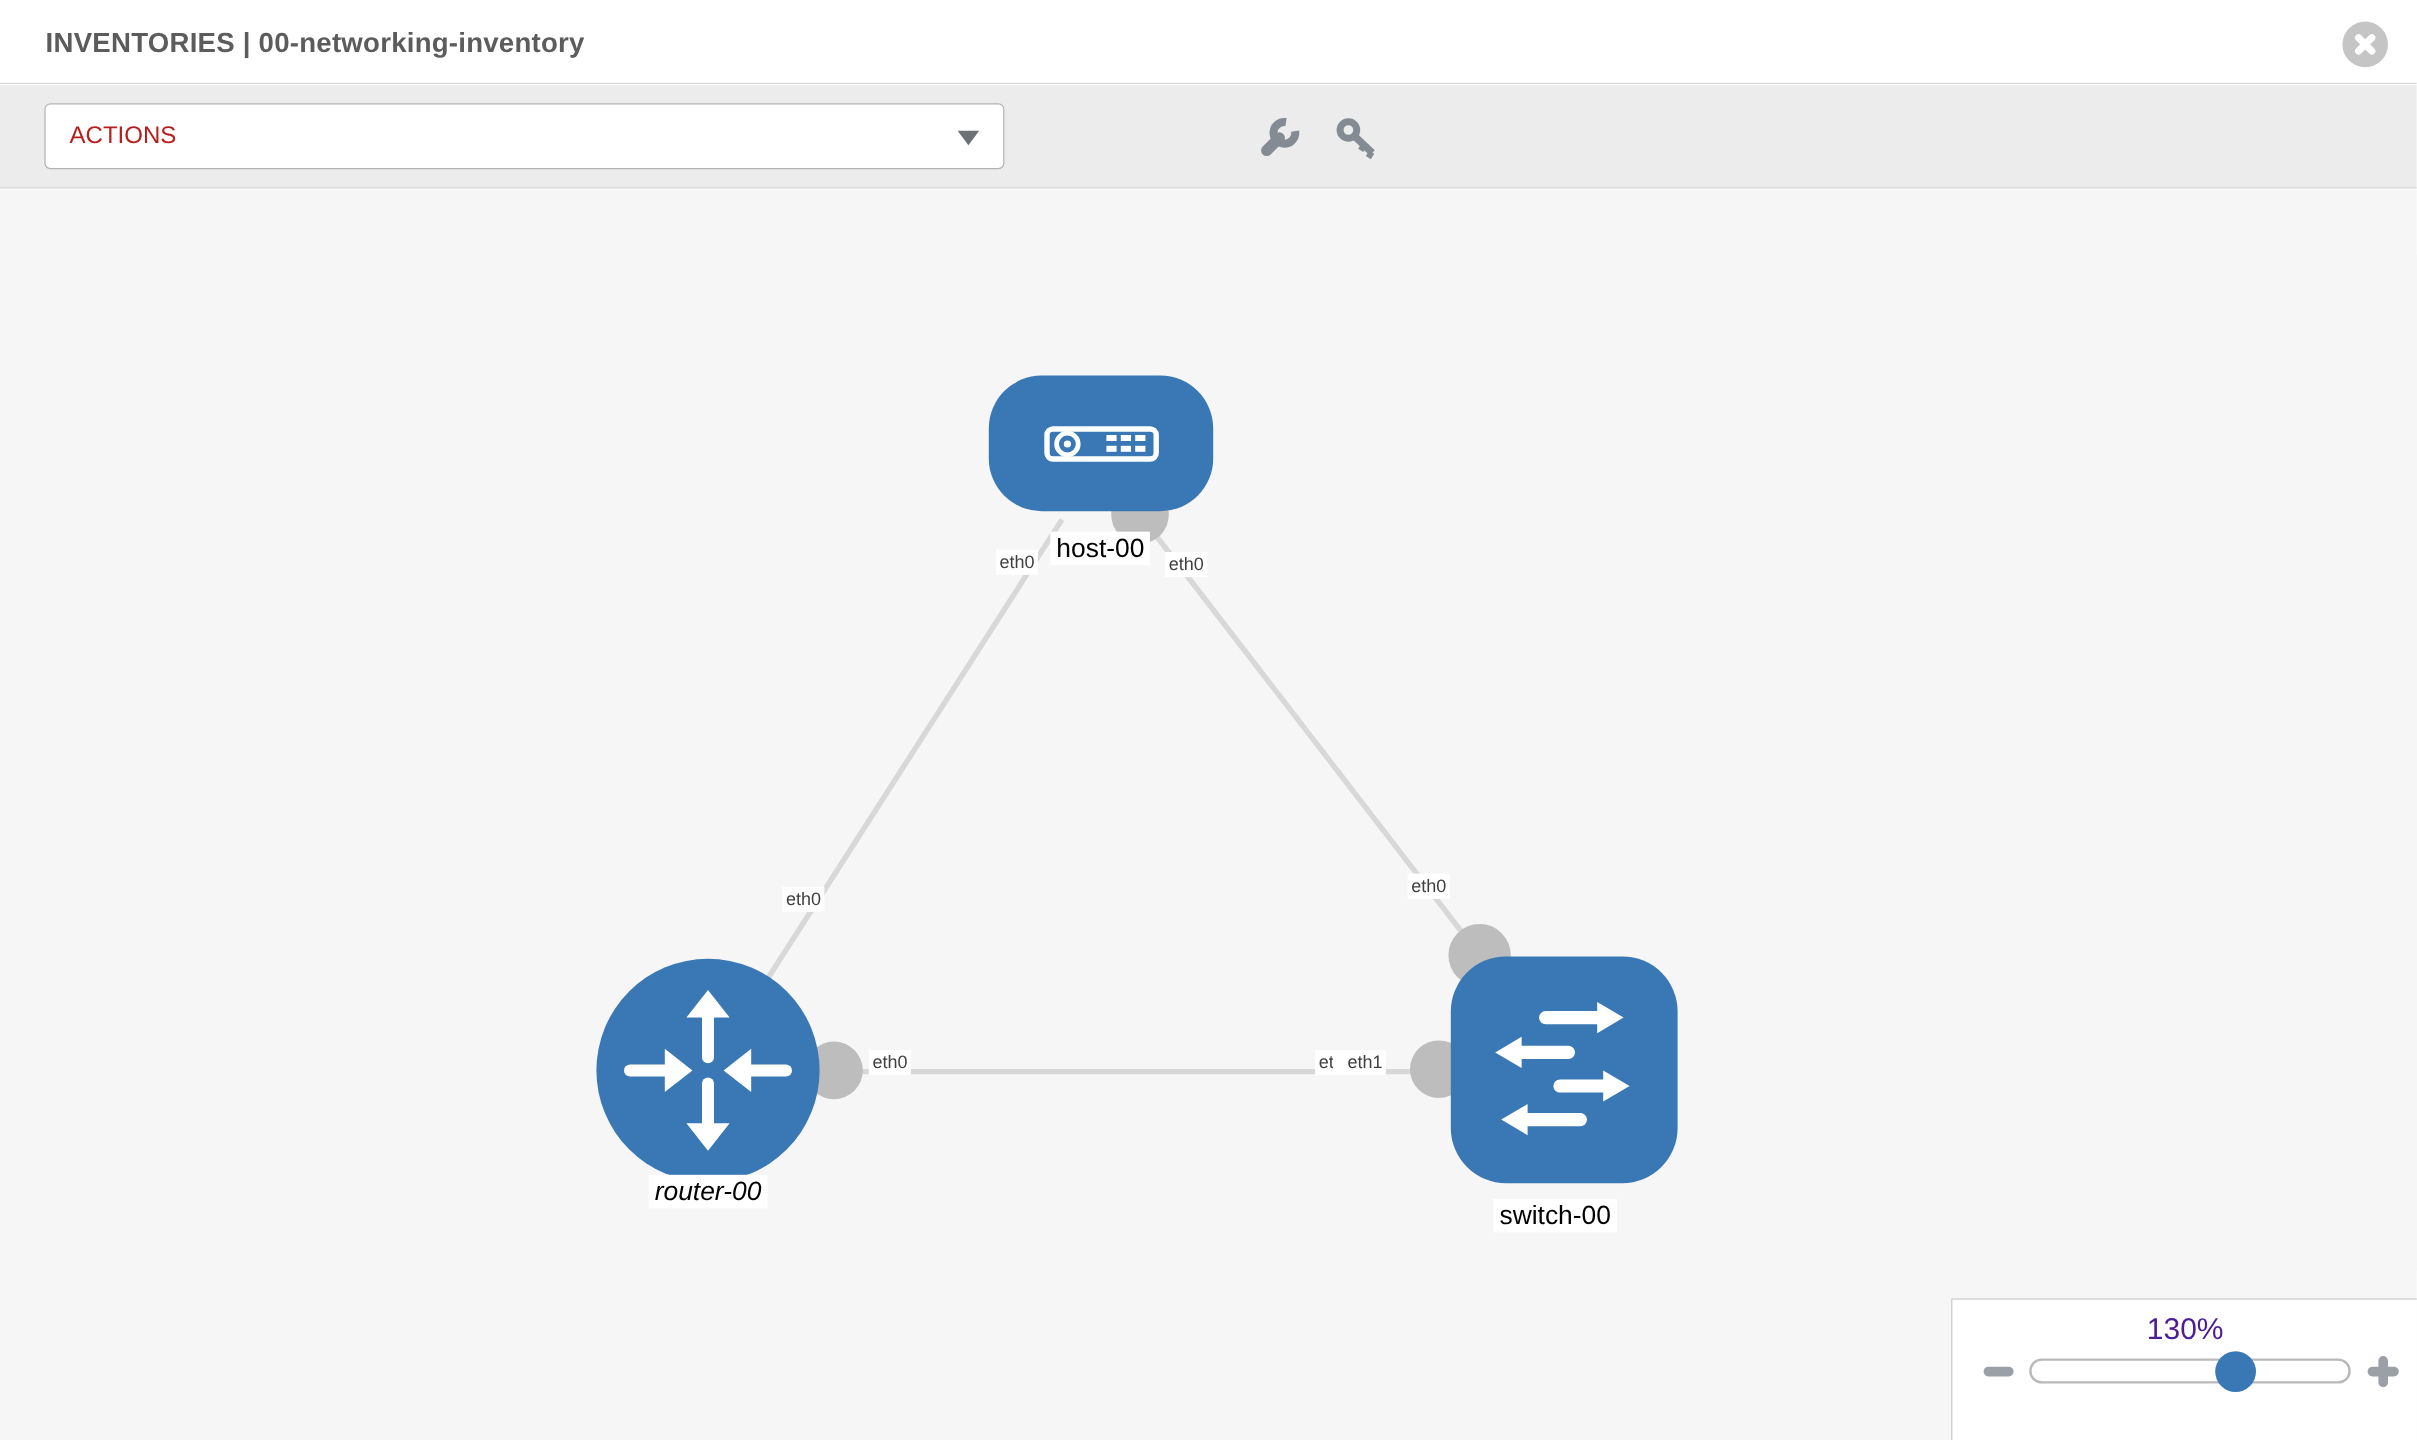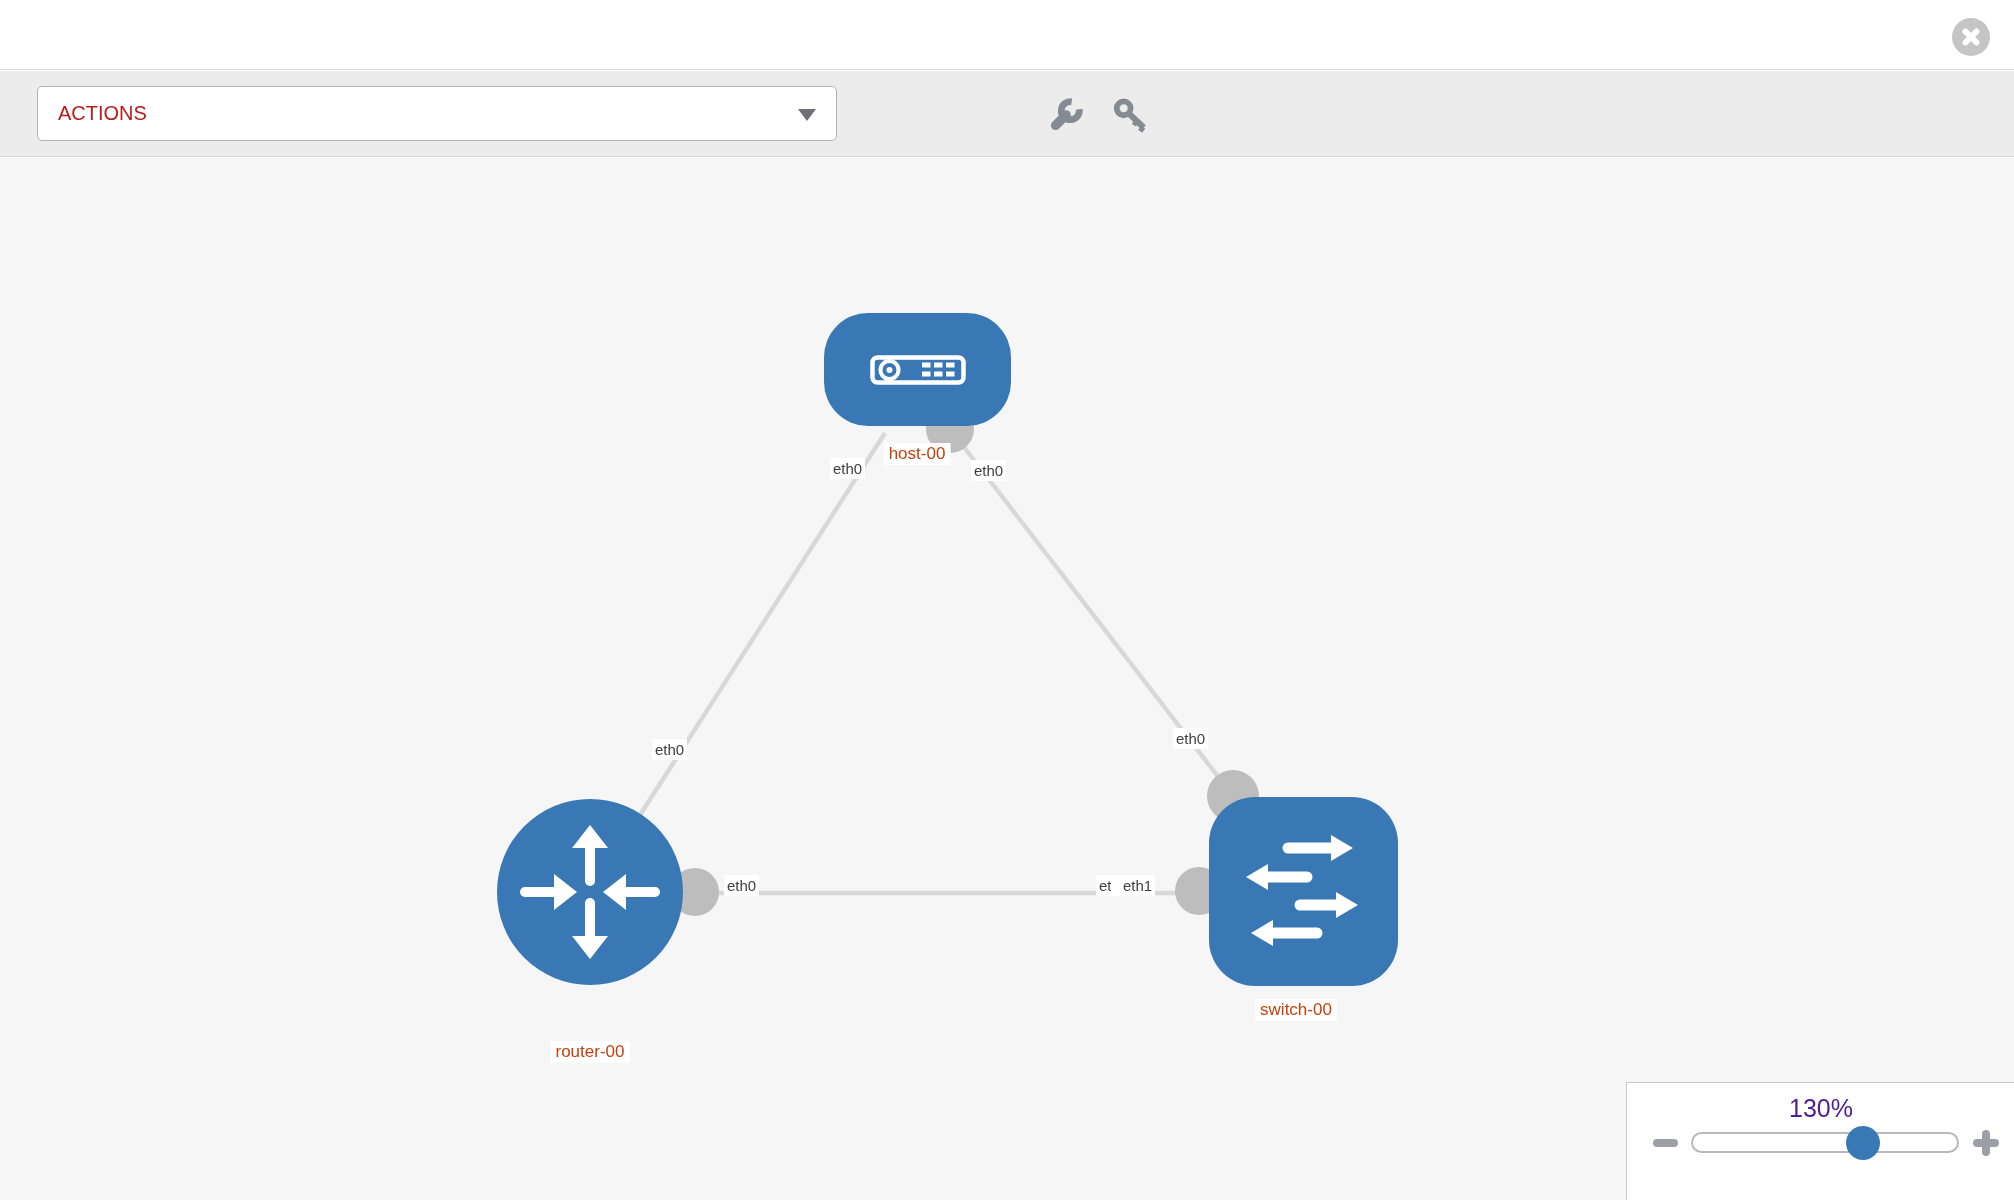--- a/index.html
+++ b/index.html
@@ -30,22 +30,22 @@
 
   
   .canvas { position:absolute; left:0; top:158px; width:2014px; height:1042px; background:#f6f6f6; }
   .topo { position:absolute; left:0; top:0; }
 
   .node { position:absolute; background:#3978b5; display:flex; align-items:center; justify-content:center; cursor:pointer; z-index:3; }
   .node-host   { left:824px;  top:155px; width:187px; height:113px; border-radius:44px; }
   .node-router { left:497px;  top:641px; width:186px; height:186px; border-radius:50%; }
   .node-switch { left:1209px; top:639px; width:189px; height:189px; border-radius:46px; }
 
-  .nlabel { position:absolute; transform:translateX(-50%); background:#fff; color:#c2410c;
-            font-size:17px; padding:1px 5px; white-space:nowrap; z-index:7; }
+  .nlabel { position:absolute; transform:translateX(-50%); background:#fff; color:#000000;
+            font-size:22px; padding:1px 5px; white-space:nowrap; z-index:7; }
   .ilabel { position:absolute; background:#fff; color:#3f3f3f; font-size:15px;
             padding:2px 3px; line-height:1.15; white-space:nowrap; z-index:5; }
   .ilabel.over { z-index:6; padding-left:12px; }
 
   
   .zoom-panel { position:absolute; left:1626px; top:924px; width:390px; height:122px; background:#fff;
                 border:1px solid #c9c9c9; z-index:10; }
   .zoom-level { position:absolute; left:0; top:11px; width:388px; text-align:center;
                 font-size:25px; color:#4c1d95; }
   .zoom-minus { position:absolute; left:26px; top:56px; width:25px; height:8px; border-radius:4px;
@@ -57,20 +57,21 @@
   .zoom-plus  { position:absolute; left:346px; top:47px; width:26px; height:26px; cursor:pointer; }
   .zoom-plus .h { position:absolute; left:0; top:9px; width:26px; height:8px; border-radius:4px; background:#9aa0a5; }
   .zoom-plus .v { position:absolute; left:9px; top:0; width:8px; height:26px; border-radius:4px; background:#9aa0a5; }
 </style>
 </head>
 <body>
 
 <div class="app">
 
   <div class="hdr">
+    <div class="hdr-title">INVENTORIES | 00-networking-inventory</div>
     <div class="close-btn">
       <svg width="24" height="24" viewBox="0 0 24 24">
         <line x1="6.5" y1="6.5" x2="17.5" y2="17.5" stroke="#fff" stroke-width="6" stroke-linecap="round"></line>
         <line x1="17.5" y1="6.5" x2="6.5" y2="17.5" stroke="#fff" stroke-width="6" stroke-linecap="round"></line>
       </svg>
     </div>
   </div>
 
   <div class="toolbar">
     <div class="select-box sb-actions">
@@ -152,21 +153,21 @@
         <g fill="#fff">
           <polygon points="122,38 122,64 144,51"></polygon>
           <polygon points="59,67 59,93 37,80"></polygon>
           <polygon points="127,95 127,121 149,108"></polygon>
           <polygon points="64,123 64,149 42,136"></polygon>
         </g>
       </svg>
     </div>
 
     <span class="nlabel" style="left:917px;  top:285px;">host-00</span>
-    <span class="nlabel" style="left:590px;  top:883px;">router-00</span>
+    <span class="nlabel" style="left:590px;  top:821px;font-style:italic;">router-00</span>
     <span class="nlabel" style="left:1296px; top:841px;">switch-00</span>
 
     <span class="ilabel" style="left:830px;  top:300px;">eth0</span>
     <span class="ilabel" style="left:971px;  top:302px;">eth0</span>
     <span class="ilabel" style="left:652px;  top:581px;">eth0</span>
     <span class="ilabel" style="left:1173px; top:570px;">eth0</span>
     <span class="ilabel" style="left:724px;  top:717px;">eth0</span>
     <span class="ilabel" style="left:1096px; top:717px;">eth0</span>
     <span class="ilabel over" style="left:1111px; top:717px;">eth1</span>
 

